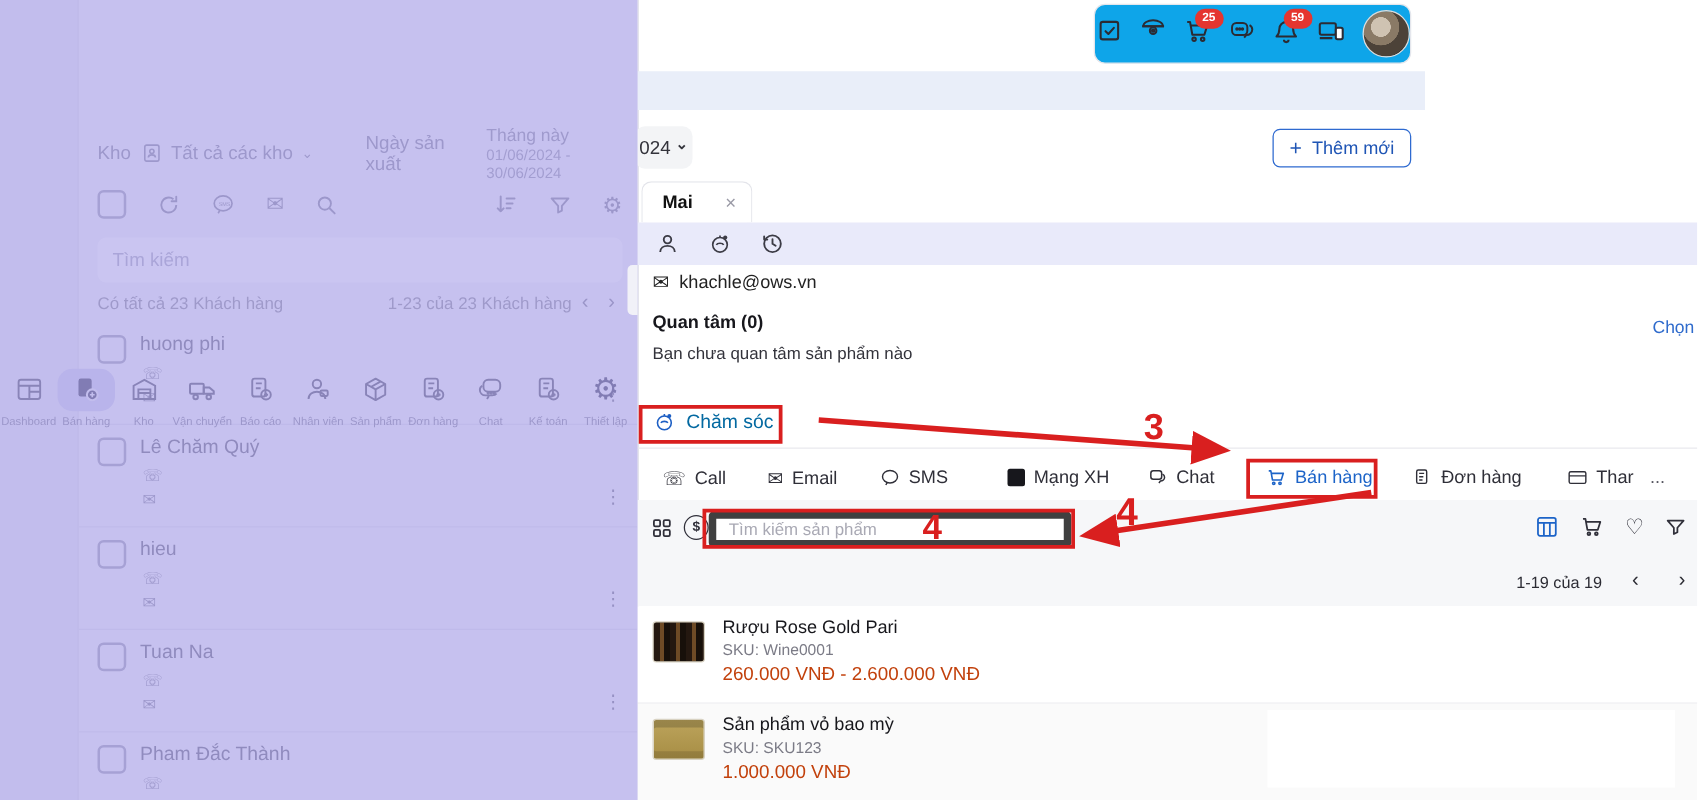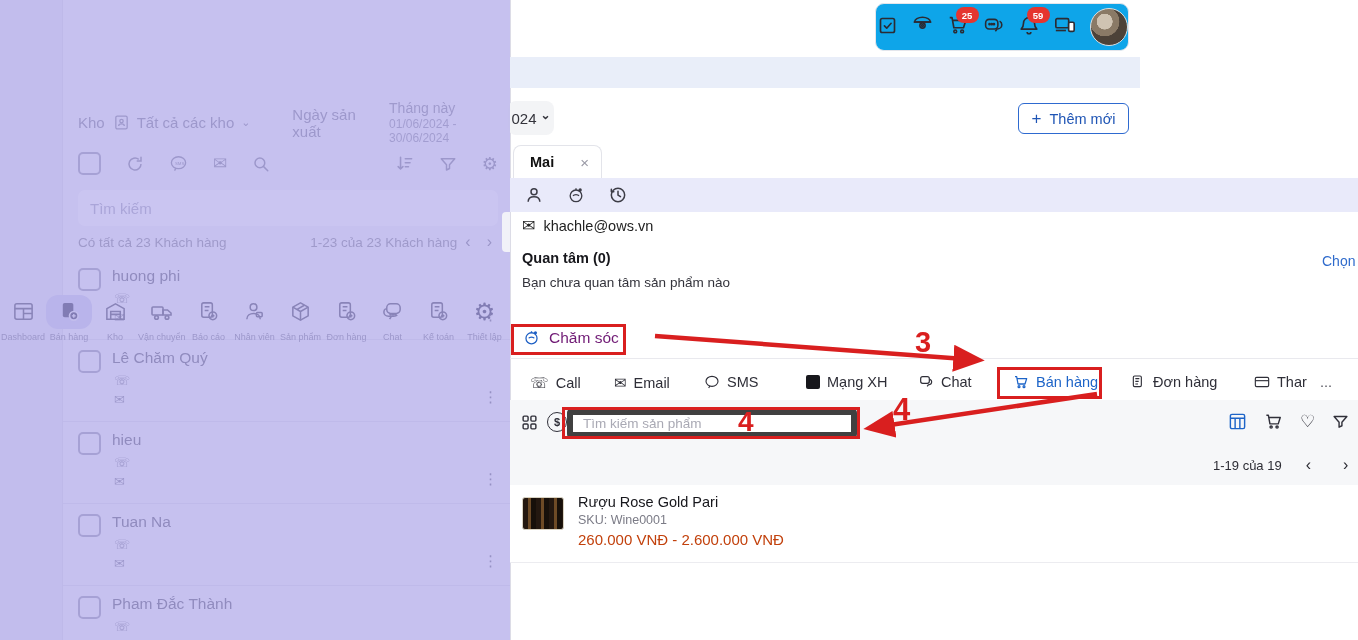--- a/index.html
+++ b/index.html
@@ -56,21 +56,21 @@
   .add-btn .plus{font-size:17px;}
   .tab-mai{left:513px;top:145px;width:89px;height:33px;background:#fff;border:1px solid #e3e4ea;border-bottom:none;
     border-radius:8px 8px 0 0;display:flex;align-items:center;justify-content:space-between;padding:0 12px 0 16px;box-sizing:border-box;}
   .tab-mai .t{font-size:14.5px;font-weight:bold;color:#111;}
   .tab-mai .x{font-size:15px;color:#9a9aa6;cursor:pointer;}
   .lav-band{left:510px;top:178px;width:848px;height:34px;background:#e9eafa;display:flex;align-items:center;gap:22px;padding-left:14px;box-sizing:border-box;color:#3c3c46;}
   .email-row{left:522px;top:216px;display:flex;align-items:center;gap:8px;font-size:14.5px;color:#222;}
   .qt-title{left:522px;top:250px;font-size:14.5px;font-weight:bold;color:#17171c;}
   .choose-link{left:1322px;top:253px;font-size:14px;color:#2f6bcc;cursor:pointer;}
   .qt-empty{left:522px;top:275px;font-size:13.5px;color:#33333b;}
-  .care-btn{left:522px;top:328px;display:flex;align-items:center;gap:8px;font-size:15.5px;color:#701a75;cursor:pointer;}
+  .care-btn{left:522px;top:328px;display:flex;align-items:center;gap:8px;font-size:15.5px;color:#0369a1;cursor:pointer;}
   .divider{left:510px;top:358px;width:848px;height:1px;background:#e9e9ee;}
   .chan-tab{top:374px;display:flex;align-items:center;gap:7px;font-size:14.5px;color:#2f2f38;cursor:pointer;white-space:nowrap;}
   .chan-tab.active{color:#1d64c8;}
   .social-sq{width:14px;height:14px;background:#17171c;border-radius:2px;}
   .gray-band{left:510px;top:400px;width:848px;height:85px;background:#f6f7f9;}
   .psearch{left:567px;top:409px;width:290px;height:29px;background:#fff;border:6px solid #404040;border-radius:4px;
     font-size:13.5px;color:#555;padding:0 10px;box-sizing:border-box;outline:none;}
   .psearch::placeholder{color:#a9a9b4;}
   .band-ic-left{left:521px;top:412px;display:flex;align-items:center;gap:9px;color:#30303a;}
   .dollar-ic{width:18px;height:18px;border:1.6px solid #30303a;border-radius:50%;font-size:11px;font-weight:bold;
@@ -495,20 +495,26 @@
     <span class="pagechev" style="color:#2c2c34;">‹</span>
     <span class="pagechev" style="color:#2c2c34;">›</span>
   </div>
 
   <div class="abs prod-row" style="top:485px">
     <span class="thumb thumb-wine"></span>
     <div class="prod-name">Rượu Rose Gold Pari</div>
     <div class="prod-sku">SKU: Wine0001</div>
     <div class="prod-price">260.000 VNĐ - 2.600.000 VNĐ</div>
   </div>
+  <div class="abs prod-row alt" style="top:563px;height:77px;border-bottom:none;">
+    <span class="thumb thumb-packet"></span>
+    <div class="prod-name">Sản phẩm vỏ bao mỳ</div>
+    <div class="prod-sku">SKU: SKU123</div>
+    <div class="prod-price">1.000.000 VNĐ</div>
+  </div>
   <div class="abs white-box"></div>
 
   <div class="abs anno red-box" style="left:511px;top:324px;width:115px;height:31px;"></div>
   <div class="abs anno red-box" style="left:997px;top:367px;width:105px;height:32px;"></div>
   <div class="abs anno red-box" style="left:562px;top:407px;width:298px;height:32px;"></div>
   <svg class="abs anno" style="left:0;top:0;" width="1358" height="640">
     <defs>
       <marker id="ah" markerWidth="7" markerHeight="6" refX="5.5" refY="3" orient="auto">
         <path d="M0,0 L7,3 L0,6 z" fill="#d91f1f"></path>
       </marker>

